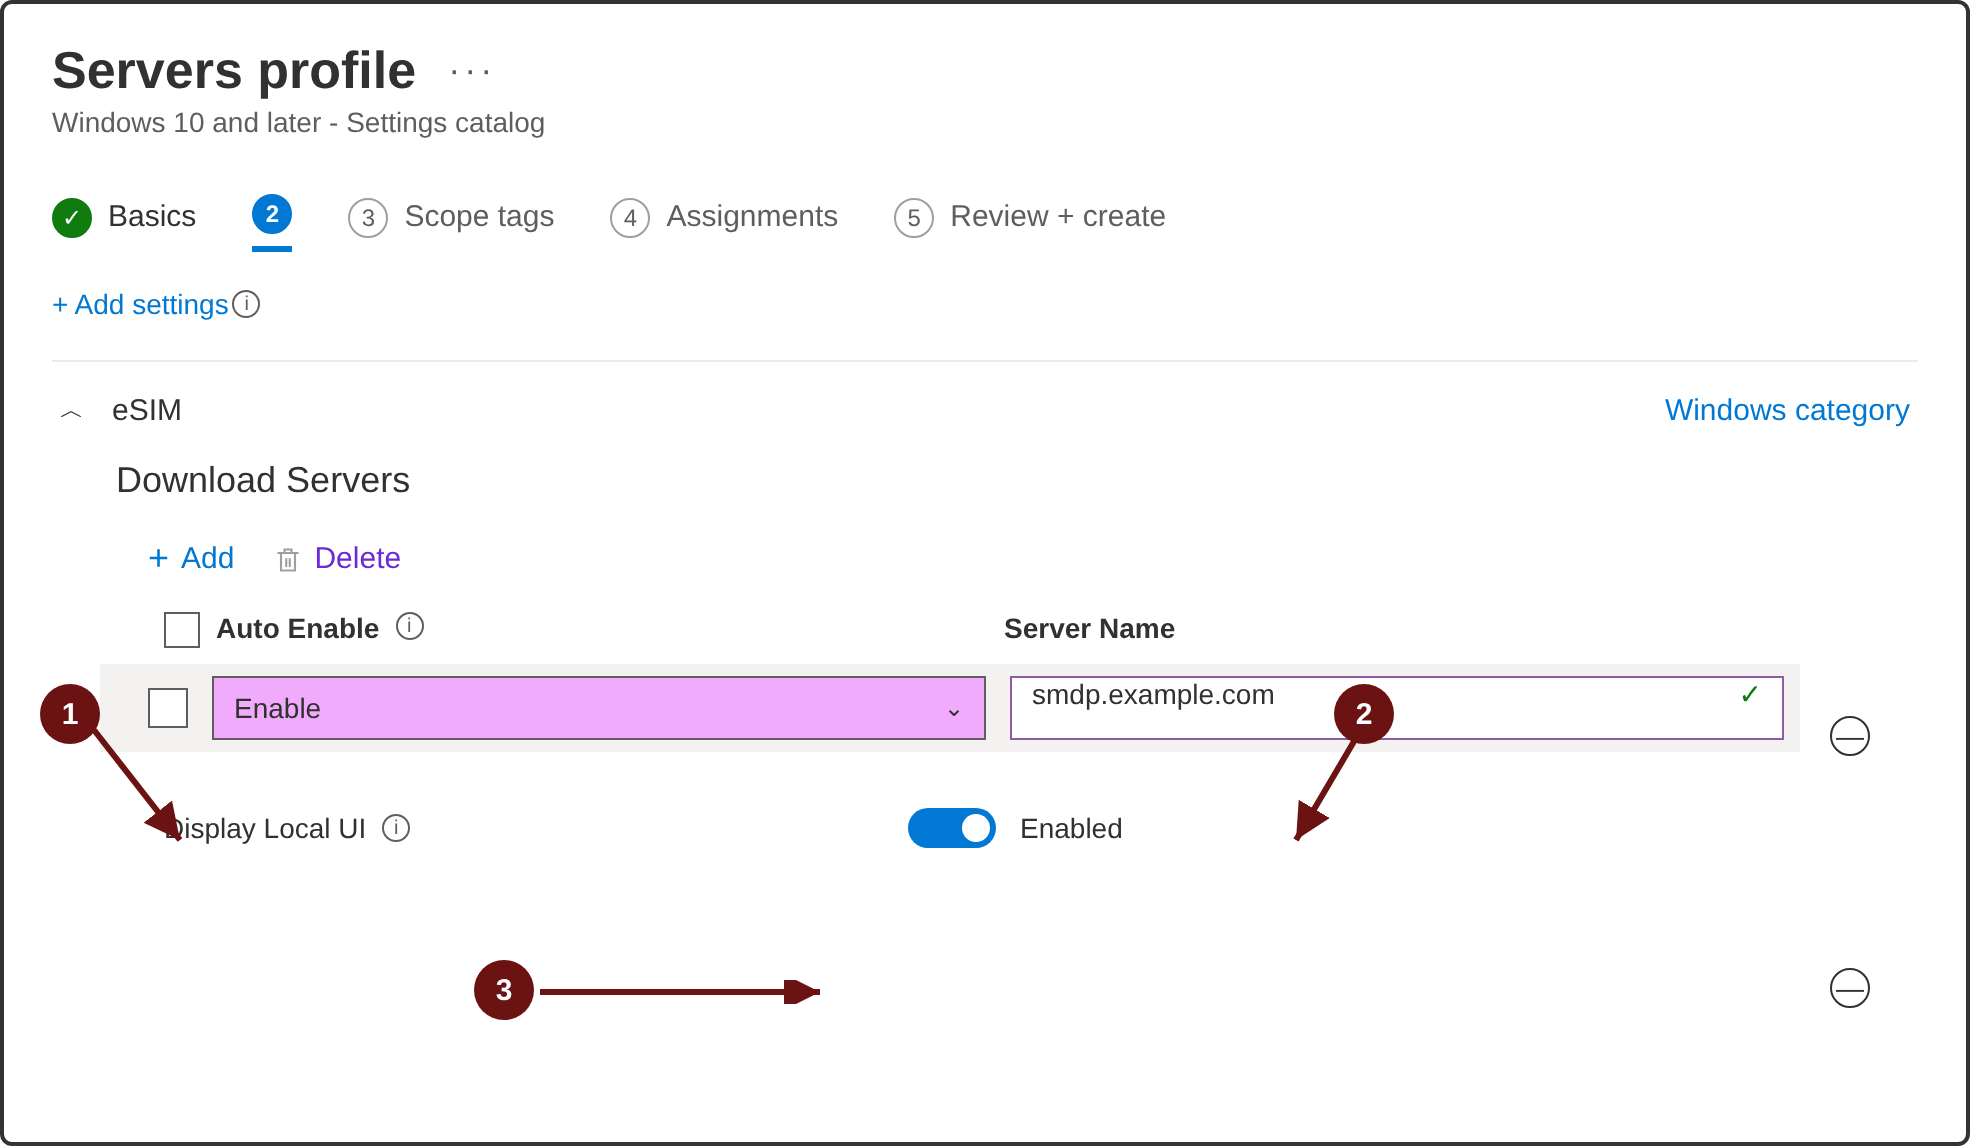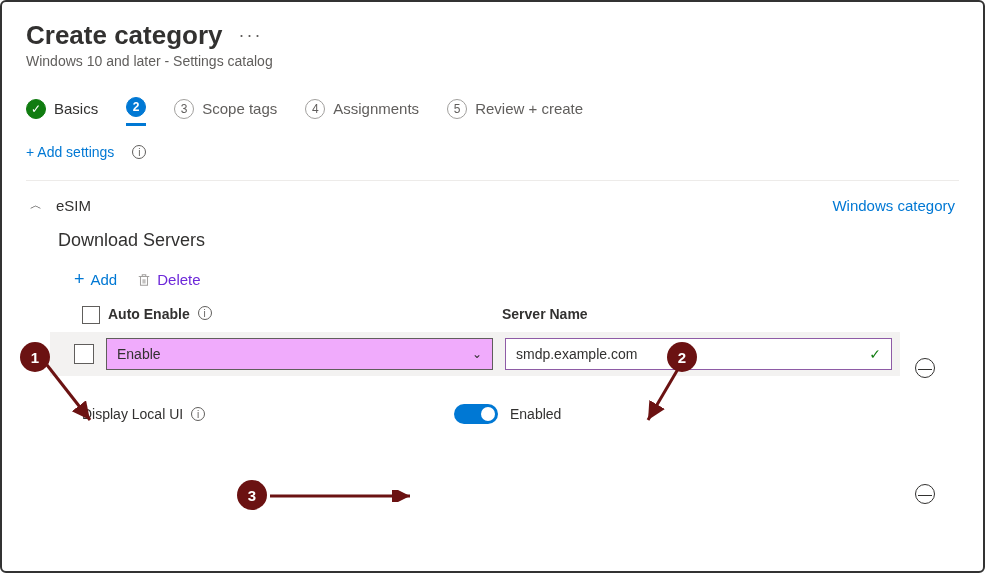--- a/index.html
+++ b/index.html
@@ -19,21 +19,21 @@
     h1 { font-size: 26px; font-weight: 600; }
     .ellipsis { color: #605e5c; font-size: 18px; letter-spacing: 2px; cursor: pointer; }
     .subtitle { font-size: 14px; color: #605e5c; margin-top: 2px; margin-bottom: 28px; }
     .steps { display: flex; align-items: center; gap: 28px; border-bottom: none; margin-bottom: 18px; }
     .step { display: flex; align-items: center; gap: 8px; font-size: 15px; color: #605e5c; padding-bottom: 6px; cursor: pointer; }
     .step.active { color: #005a9e; font-weight: 600; border-bottom: 3px solid #0078d4; }
     .step .badge { width: 20px; height: 20px; border-radius: 50%; display: flex; align-items: center; justify-content: center; font-size: 12px; border: 1px solid #a19f9d; background: #fff; color: #605e5c; }
     .step.done .badge { background: #107c10; border-color: #107c10; color: #fff; }
     .step.done { color: #323130; }
     .step.active .badge { background: #0078d4; border-color: #0078d4; color: #fff; font-weight: 600; }
-    .add-settings { color: #0078d4; font-size: 14px; display: flex; align-items: center; gap: 18px; margin-bottom: 20px; cursor: pointer; }
+    .add-settings { color: #0078d4; font-size: 14px; display: flex; align-items: center; gap: 2px; margin-bottom: 20px; cursor: pointer; }
     .add-settings .info { width: 14px; height: 14px; border: 1px solid #605e5c; border-radius: 50%; font-size: 10px; display: flex; align-items: center; justify-content: center; color: #605e5c; }
     .divider { border-top: 1px solid #edebe9; margin-bottom: 16px; }
     .cat-row { display: flex; align-items: center; justify-content: space-between; padding: 0 4px 16px 4px; }
     .cat-left { display: flex; align-items: center; gap: 14px; font-size: 15px; }
     .chev { font-size: 12px; cursor: pointer; }
     .remove-cat { color: #0078d4; font-size: 15px; cursor: pointer; }
     .section-title { font-weight: 400; font-size: 18px; margin: 0 0 18px 32px; }
     .actions { display: flex; align-items: center; gap: 20px; margin-left: 48px; margin-bottom: 16px; }
     .act { display: flex; align-items: center; gap: 6px; font-size: 15px; cursor: pointer; }
     .act.add { color: #0078d4; }
@@ -45,34 +45,34 @@
     .collapse-row2 { position: absolute; right: 48px; top: 482px; }
     .headers { display: flex; gap: 20px; margin-left: 56px; margin-bottom: 8px; }
     .hdr-left { width: 400px; display: flex; gap: 8px; font-size: 14px; font-weight: 600; }
     .hdr-left .cb { width: 18px; height: 18px; border: 1px solid #605e5c; background: #fff; cursor: pointer; }
     .hdr-right { font-size: 14px; font-weight: 600; }
     .info-sm { width: 14px; height: 14px; border: 1px solid #605e5c; border-radius: 50%; font-size: 10px; display: flex; align-items: center; justify-content: center; color: #605e5c; font-weight: 400; }
     .row { display: flex; align-items: center; gap: 12px; margin-left: 24px; background: #f3f2f1; padding: 6px 8px 6px 24px; width: 850px; }
     .cb { width: 20px; height: 20px; border: 1px solid #605e5c; background: #fff; cursor: pointer; flex-shrink: 0; }
     .select { width: 388px; height: 32px; border: 1px solid #605e5c; background: #f0abfc; display: flex; align-items: center; justify-content: space-between; padding: 0 10px; font-size: 14px; cursor: pointer; }
     .select .caret { font-size: 12px; }
-    .input { width: 388px; height: 32px; border: 1px solid #8e5ba6; background: #fff; display: flex; align-items: center; justify-content: space-between; padding: 0 10px; font-size: 14px; }
+    .input { width: 388px; height: 32px; border: 1px solid #8e5ba6; background: #fff; display: flex; justify-content: space-between; padding: 0 10px; font-size: 14px; }
     .input .check { color: #107c10; font-size: 14px; }
     .toggle-row { display: flex; align-items: center; gap: 12px; margin-left: 56px; margin-top: 28px; font-size: 14px; }
     .toggle-row .label { width: 360px; display: flex; align-items: center; gap: 8px; }
     .toggle { width: 44px; height: 20px; background: #0078d4; border-radius: 10px; position: relative; cursor: pointer; }
     .toggle .knob { width: 14px; height: 14px; background: #fff; border-radius: 50%; position: absolute; right: 3px; top: 3px; }
     .callout { position: absolute; width: 30px; height: 30px; background: #6b1212; color: #fff; border-radius: 50%; display: flex; align-items: center; justify-content: center; font-size: 15px; font-weight: 600; z-index: 10; }
     .arrow-svg { position: absolute; z-index: 9; }
   </style>
 </head>
 <body>
 
 <div class="title-row">
-  <h1>Create category</h1>
+  <h1>Servers profile</h1>
   <span class="ellipsis">···</span>
 </div>
 <div class="subtitle">Windows 10 and later - Settings catalog</div>
 
 <div class="steps">
   <div class="step done">
     <span class="badge">✓</span>
     <span>Basics</span>
   </div>
   <div class="step active">

